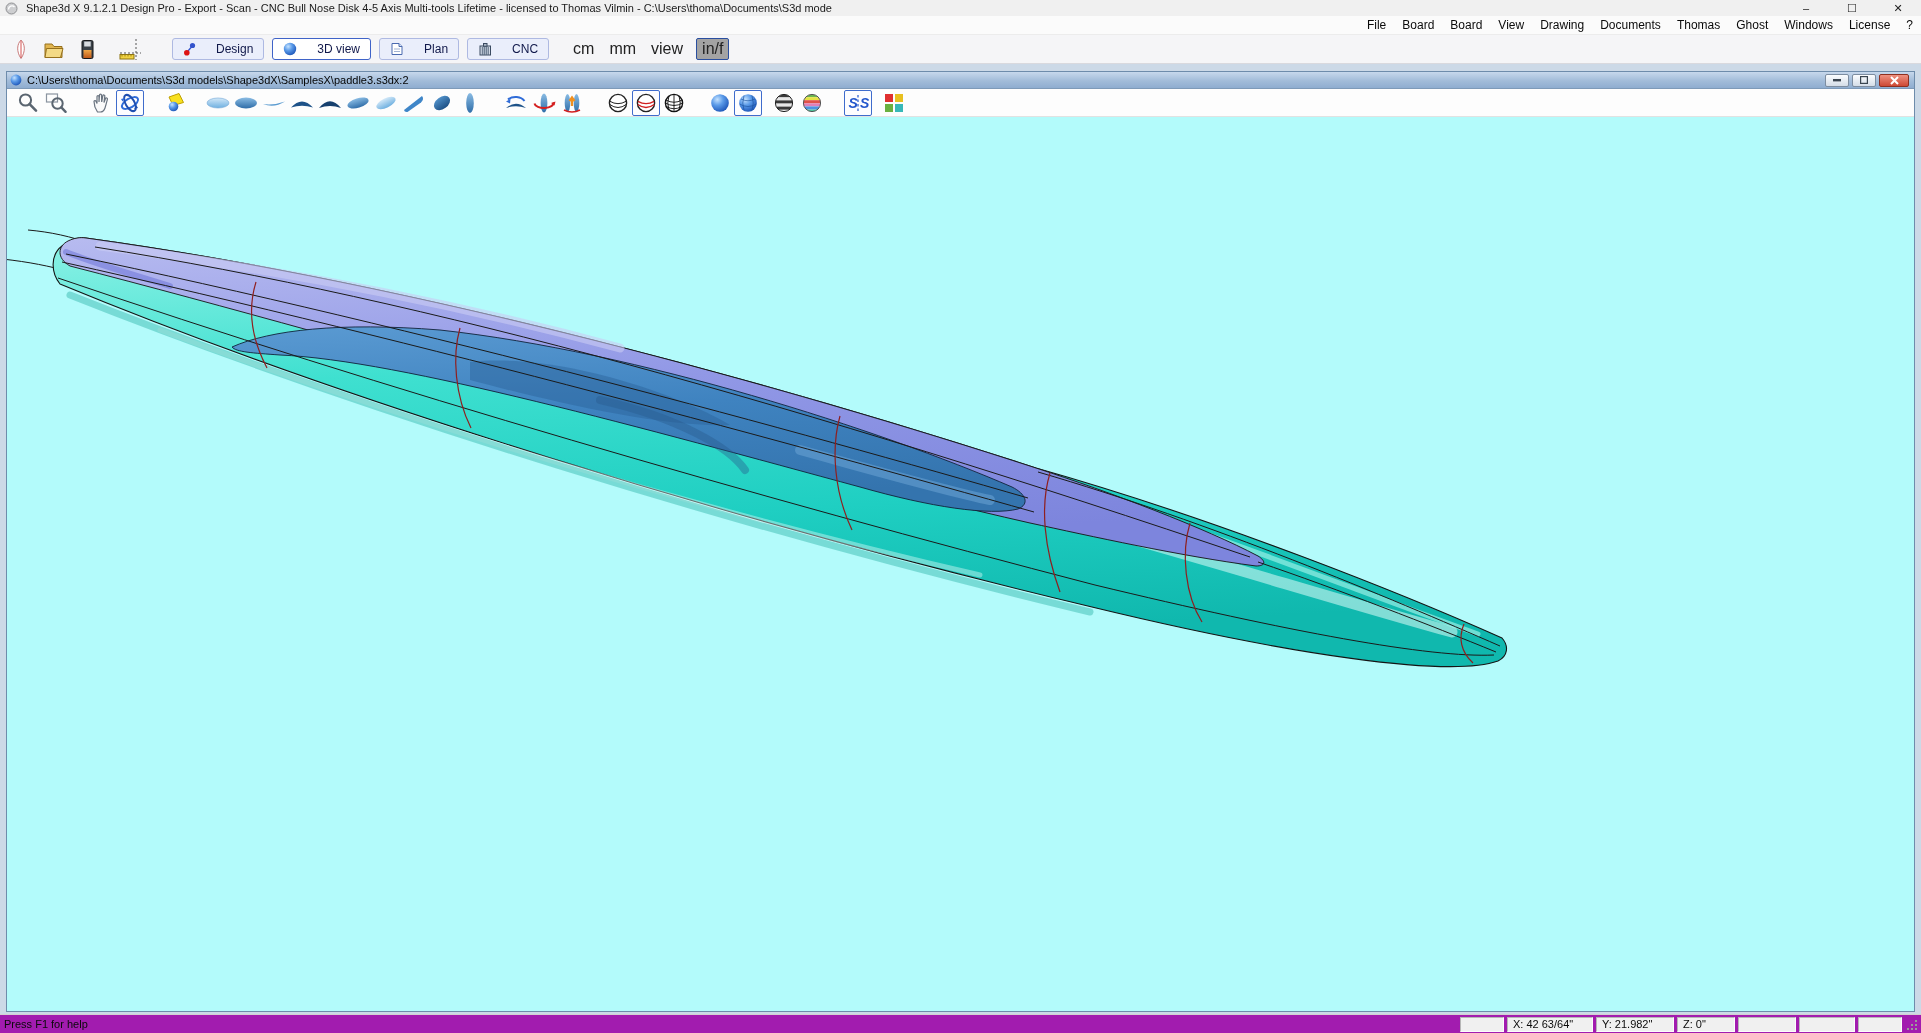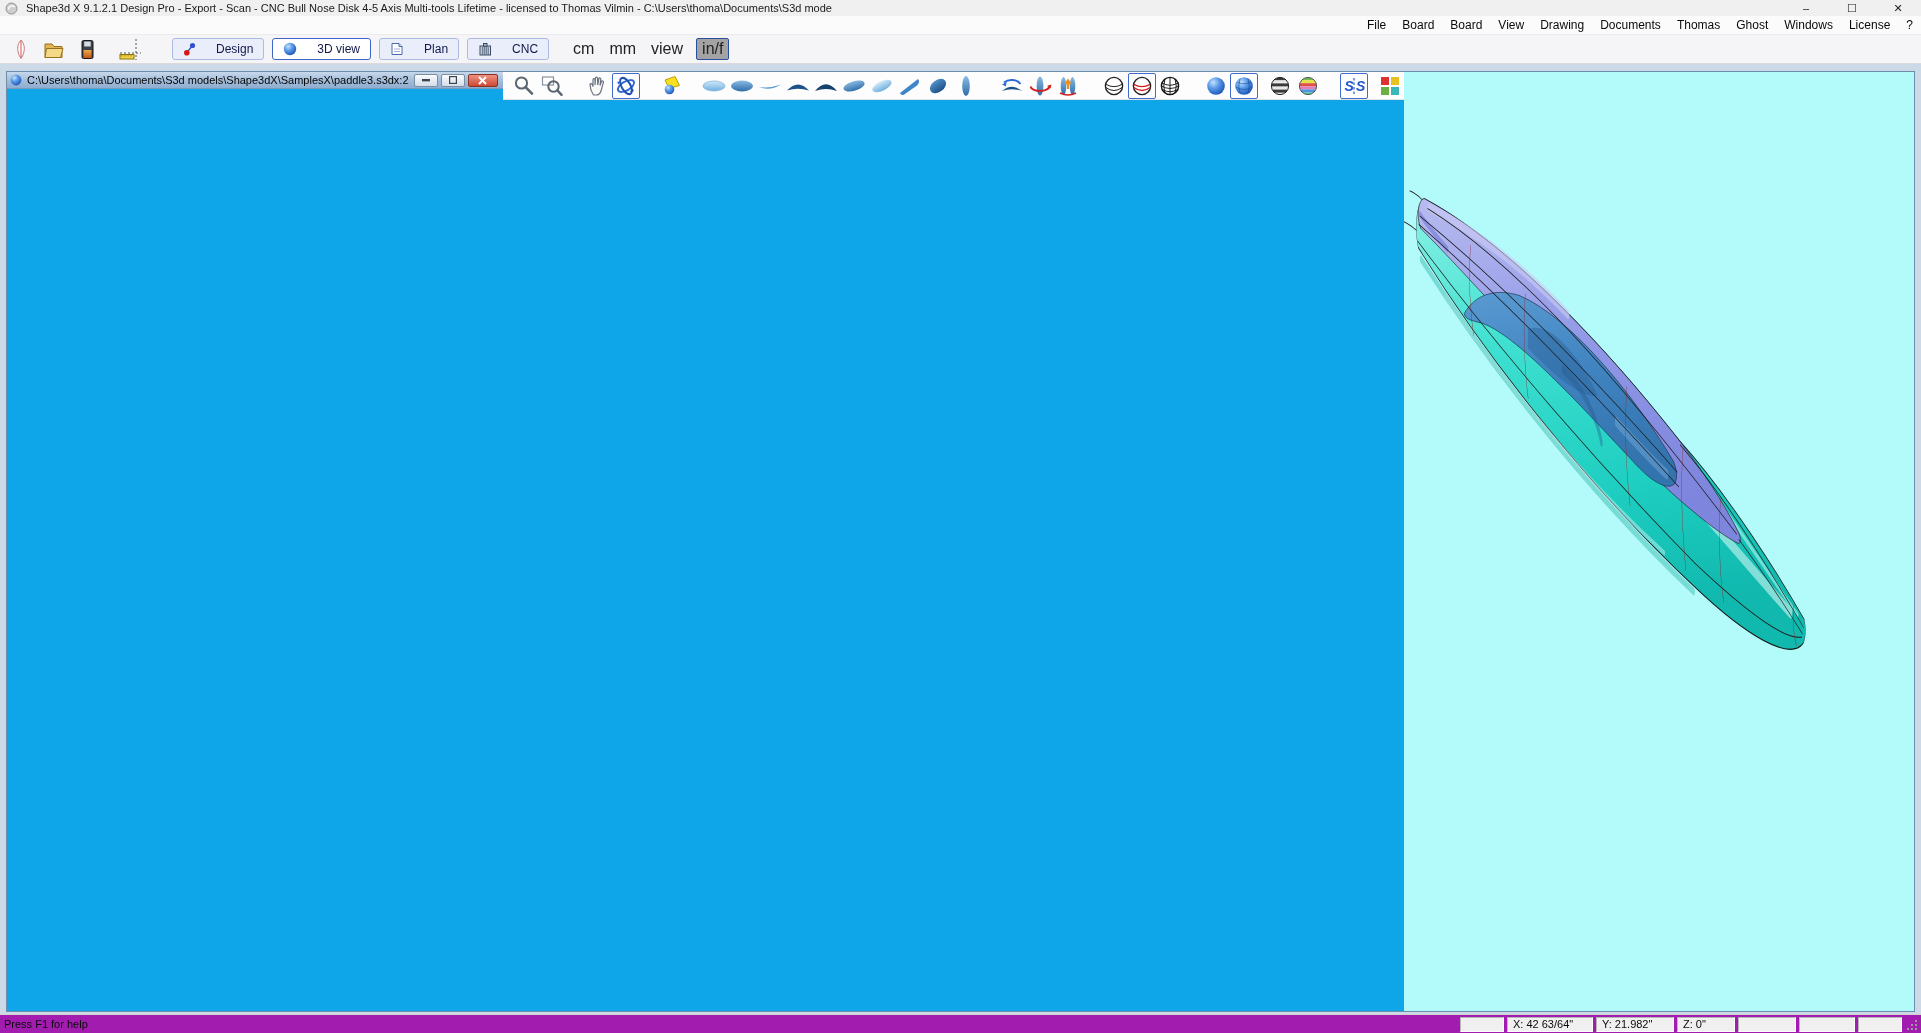--- a/index.html
+++ b/index.html
@@ -22,21 +22,21 @@
   .toolbar { height:29px; background:#f5f5f7; display:flex; align-items:center; padding-left:4px; border-bottom:1px solid #d9d9de; }
   .tb-icon { width:27px; height:25px; display:flex; align-items:center; justify-content:center; margin:0 3px; }
   .tb-gap { width:10px; }
   .mode-btn { height:22px; border:1px solid #aeb9e2; background:#eaeefb; border-radius:3px; display:flex; align-items:center; gap:20px; padding:0 10px; font-size:12px; color:#10184a; margin-right:8px; }
   .mode-btn.active { background:#ffffff; border:1px solid #3f63c8; }
   .units { display:flex; align-items:center; gap:11px; margin-left:14px; font-size:16px; color:#222; }
   .unit { padding:1px 2px; }
   .unit.active { border:1px solid #2a4fa0; background:#a3a3a3; border-radius:2px; padding:1px 5px; }
   
   .mdi-area { height:950px; background:#ccd9e7; padding:7px 6px 0 6px; }
-  .mdi-window { width:100%; height:941px; border:1px solid #6e8cab; background:#0ea5e9; display:flex; }
+  .mdi-window { width:100%; height:941px; border:1px solid #6e8cab; background:#ef4444; display:flex; flex-direction:column; }
   .mdi-titlebar { height:17px; background:linear-gradient(#c7d8ec, #a2bcd9 55%, #8fadd0); display:flex; align-items:center; gap:5px; padding:0 3px; border-bottom:1px solid #7e9ab8; }
   .mdi-titlebar .doc-title { font-size:11px; color:#050505; white-space:nowrap; }
   .mdi-controls { margin-left:auto; display:flex; gap:3px; padding-right:2px; }
   .m-btn { width:24px; height:13px; border:1px solid #7d8da0; border-radius:2px; background:linear-gradient(#fbfdff,#d4dde7); display:flex; align-items:center; justify-content:center; font-size:9px; color:#333; line-height:1; }
   .m-btn.close { background:linear-gradient(#ef9181,#cd4934); border-color:#8e3020; color:#fff; font-weight:bold; width:30px; }
   
   .vp-toolbar { height:28px; background:#fdfdfd; border-bottom:1px solid #e2e2e2; display:flex; align-items:center; padding-left:7px; }
   .vt-icon { width:28px; height:26px; display:flex; align-items:center; justify-content:center; border:1px solid transparent; }
   .vt-icon.sel { border:1px solid #3f6ccc; border-radius:2px; background:#fdfdff; }
   .ml8{margin-left:8px;} .ml14{margin-left:14px;} .ml18{margin-left:18px;}

